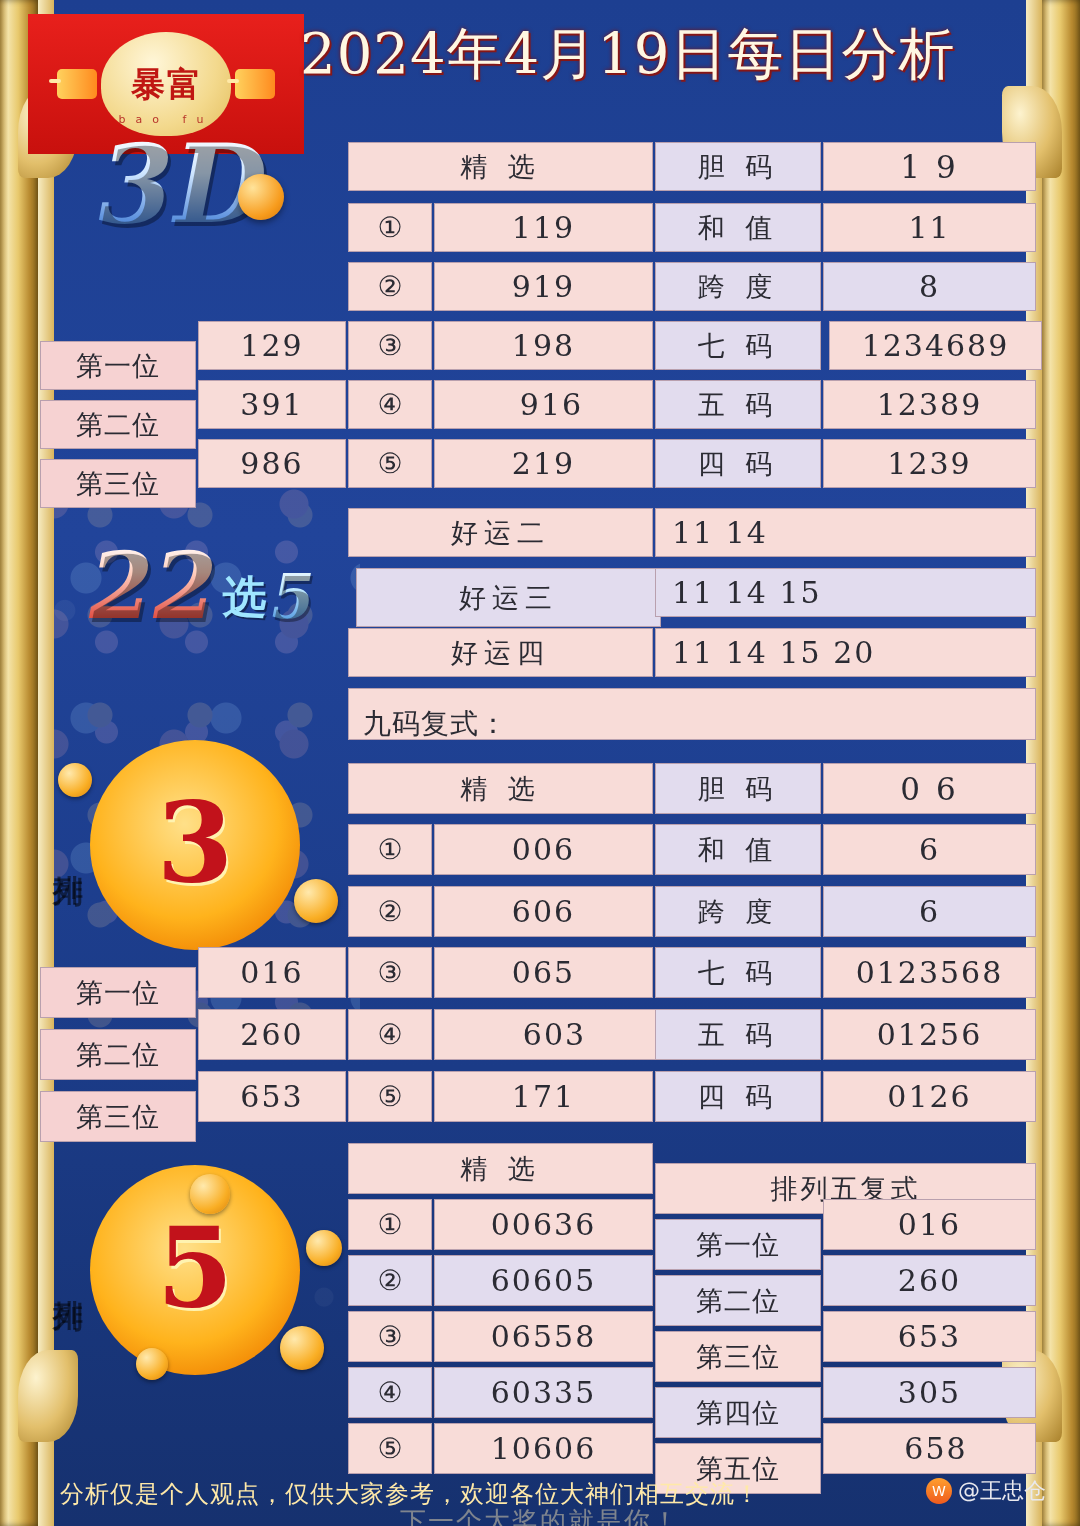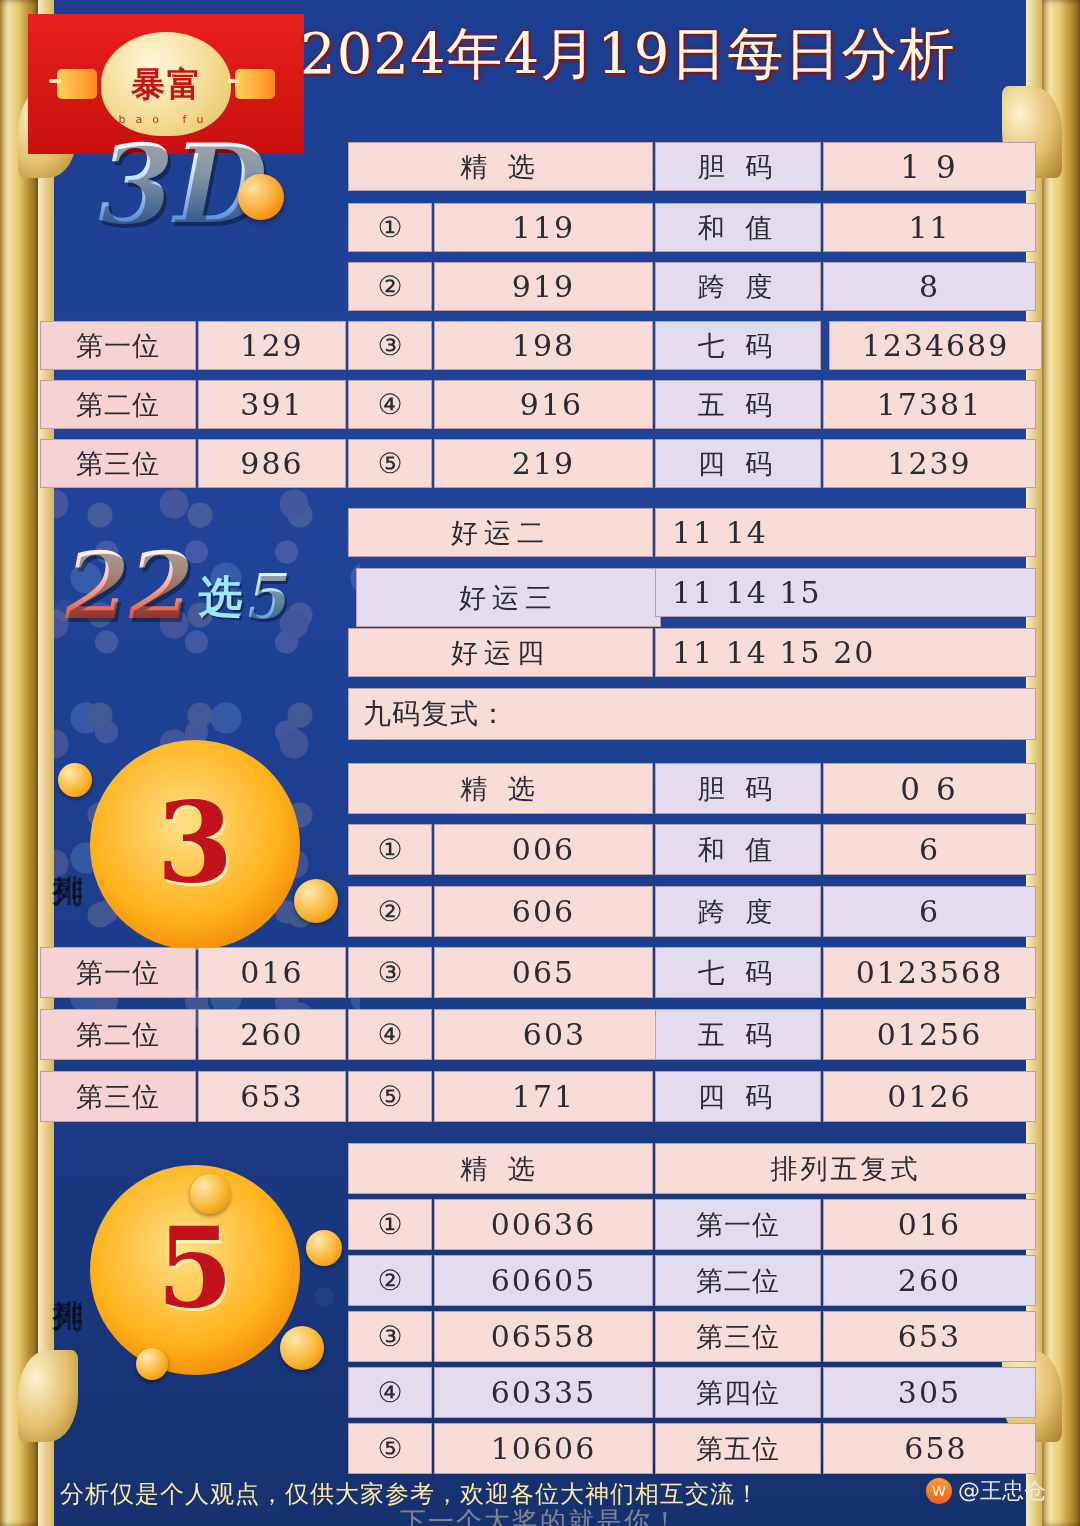--- a/index.html
+++ b/index.html
@@ -106,21 +106,21 @@
     background:linear-gradient(180deg,#ffffff 0%,#cfe6ff 40%,#2e6fd0 100%);
     -webkit-background-clip:text; background-clip:text; color:transparent;
     text-shadow:3px 4px 0 rgba(0,0,0,.35);
   }
   .ball-orange {
     position:absolute; right:24px; top:44px; width:46px; height:46px;
     border-radius:50%;
     background:radial-gradient(circle at 32% 30%, #ffe39a, #f79b1c 65%, #d2740a 100%);
     box-shadow:0 3px 6px rgba(0,0,0,.4);
   }
-  .badge-22 { left:28px; top:540px; width:300px; height:130px; }
+  .badge-22 { left:52px; top:540px; width:300px; height:130px; }
   .b22 {
     font-family:"DejaVu Serif", serif; font-size:92px; font-weight:bold; font-style:italic;
     line-height:1; display:inline-block;
     background:linear-gradient(180deg,#fff 0%,#ffd0c0 35%,#d9291f 100%);
     -webkit-background-clip:text; background-clip:text; color:transparent;
     text-shadow:3px 4px 0 rgba(0,0,0,.35);
   }
   .b22-sub {
     font-family:"DejaVu Serif", serif; font-size:44px; font-weight:bold;
     color:#9fe6ff; text-shadow:2px 2px 0 rgba(0,0,0,.4);
@@ -166,21 +166,21 @@
     font-family:"DejaVu Serif", serif;
     color:#2b2b33;
     border:1px solid #b9a0ae;
     background:#f6d9d6;
     white-space:nowrap;
   }
   .pink  { background:#f8dcd8; }
   .lilac { background:#e2dcee; }
   .rose  { background:#f6d2d2; }
   .label { font-size:27px; letter-spacing:6px; }
-  .label-tight { font-size:27px; letter-spacing:1px; }
+  .label-tight { font-size:27px; letter-spacing:1px;margin-top:20px; }
   .val { font-size:30px; letter-spacing:2px; }
   .val-lg { font-size:31px; letter-spacing:3px;text-align:right; }
   .circ {
     font-size:28px;
   }
   .left-align { justify-content:flex-start; padding-left:16px; }
 
   
   .footer {
     position:absolute; left:60px; top:1478px; width:900px;
@@ -283,21 +283,21 @@
 <div class="cell pink circ" style="left:348px;top:321px;width:84px;height:49px;">③</div>
 <div class="cell pink val" style="left:434px;top:321px;width:219px;height:49px;">198</div>
 <div class="cell lilac label" style="left:655px;top:321px;width:166px;height:49px;">七  码</div>
 <div class="cell pink val" style="left:829px;top:321px;width:213px;height:49px;">1234689</div>
 
 <div class="cell rose label-tight" style="left:40px;top:380px;width:156px;height:49px;">第二位</div>
 <div class="cell pink val" style="left:198px;top:380px;width:148px;height:49px;">391</div>
 <div class="cell pink circ" style="left:348px;top:380px;width:84px;height:49px;">④</div>
 <div class="cell pink val" style="left:434px;top:380px;width:219px;height:49px;padding-left:16px;">916</div>
 <div class="cell lilac label" style="left:655px;top:380px;width:166px;height:49px;">五  码</div>
-<div class="cell pink val" style="left:823px;top:380px;width:213px;height:49px;">17381</div>
+<div class="cell pink val" style="left:823px;top:380px;width:213px;height:49px;">12389</div>
 
 <div class="cell rose label-tight" style="left:40px;top:439px;width:156px;height:49px;">第三位</div>
 <div class="cell pink val" style="left:198px;top:439px;width:148px;height:49px;">986</div>
 <div class="cell pink circ" style="left:348px;top:439px;width:84px;height:49px;">⑤</div>
 <div class="cell pink val" style="left:434px;top:439px;width:219px;height:49px;">219</div>
 <div class="cell lilac label" style="left:655px;top:439px;width:166px;height:49px;">四  码</div>
 <div class="cell pink val" style="left:823px;top:439px;width:213px;height:49px;">1239</div>
 
 <div class="cell pink label" style="left:348px;top:508px;width:305px;height:49px;">好运二</div>
 <div class="cell pink val left-align" style="left:655px;top:508px;width:381px;height:49px;">11  14</div>

